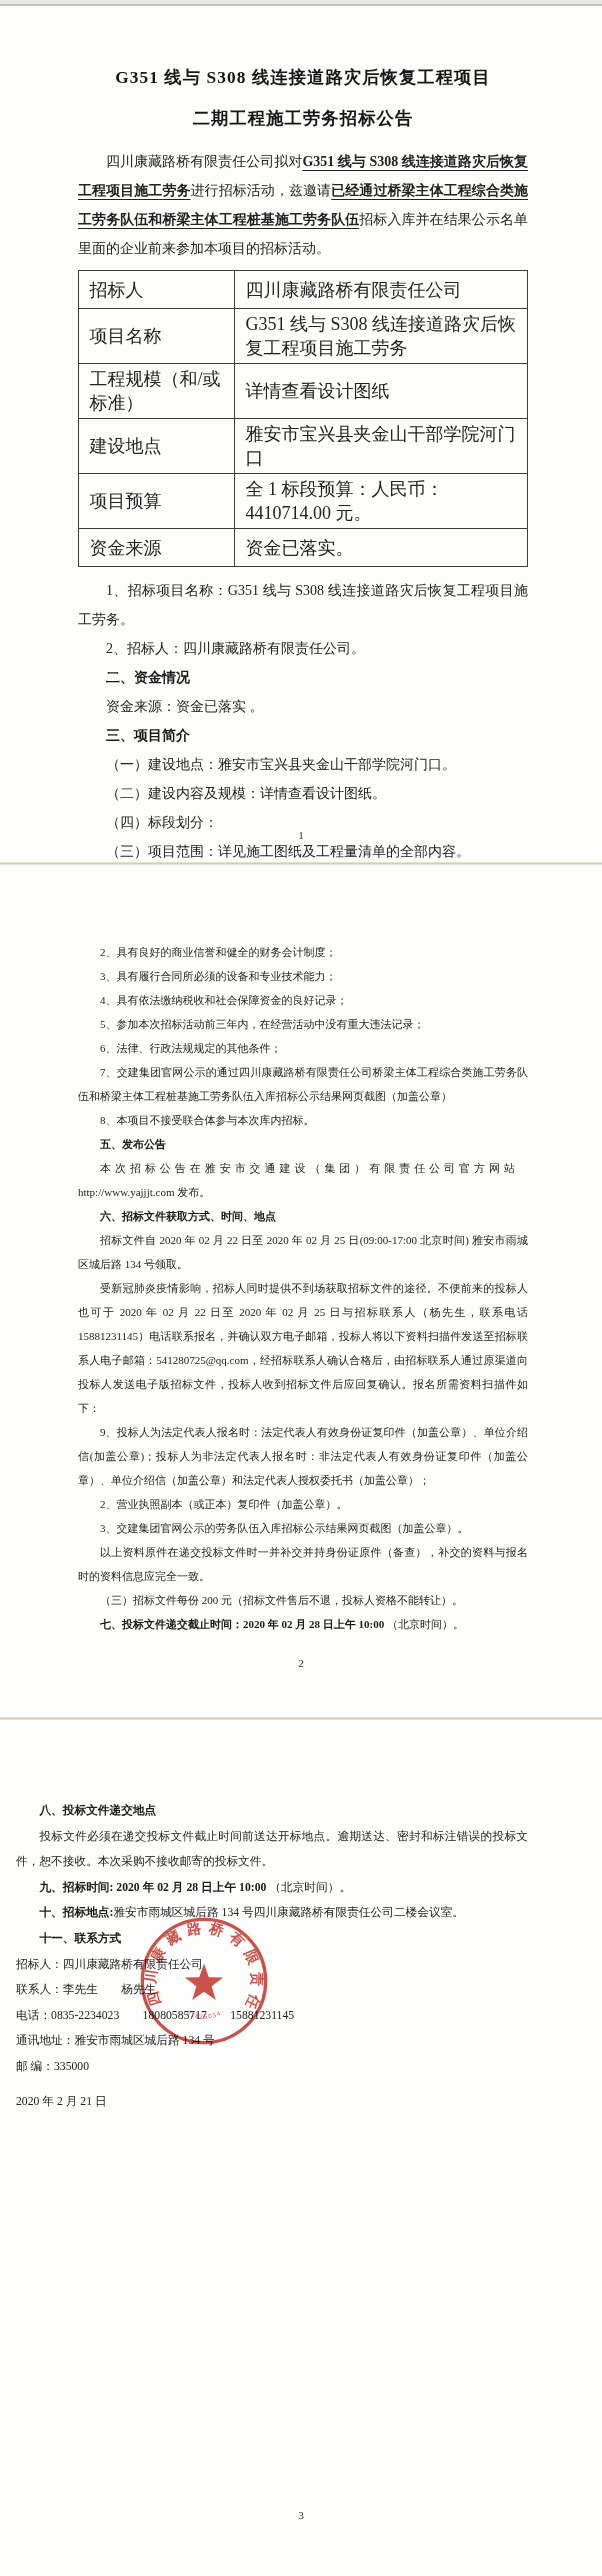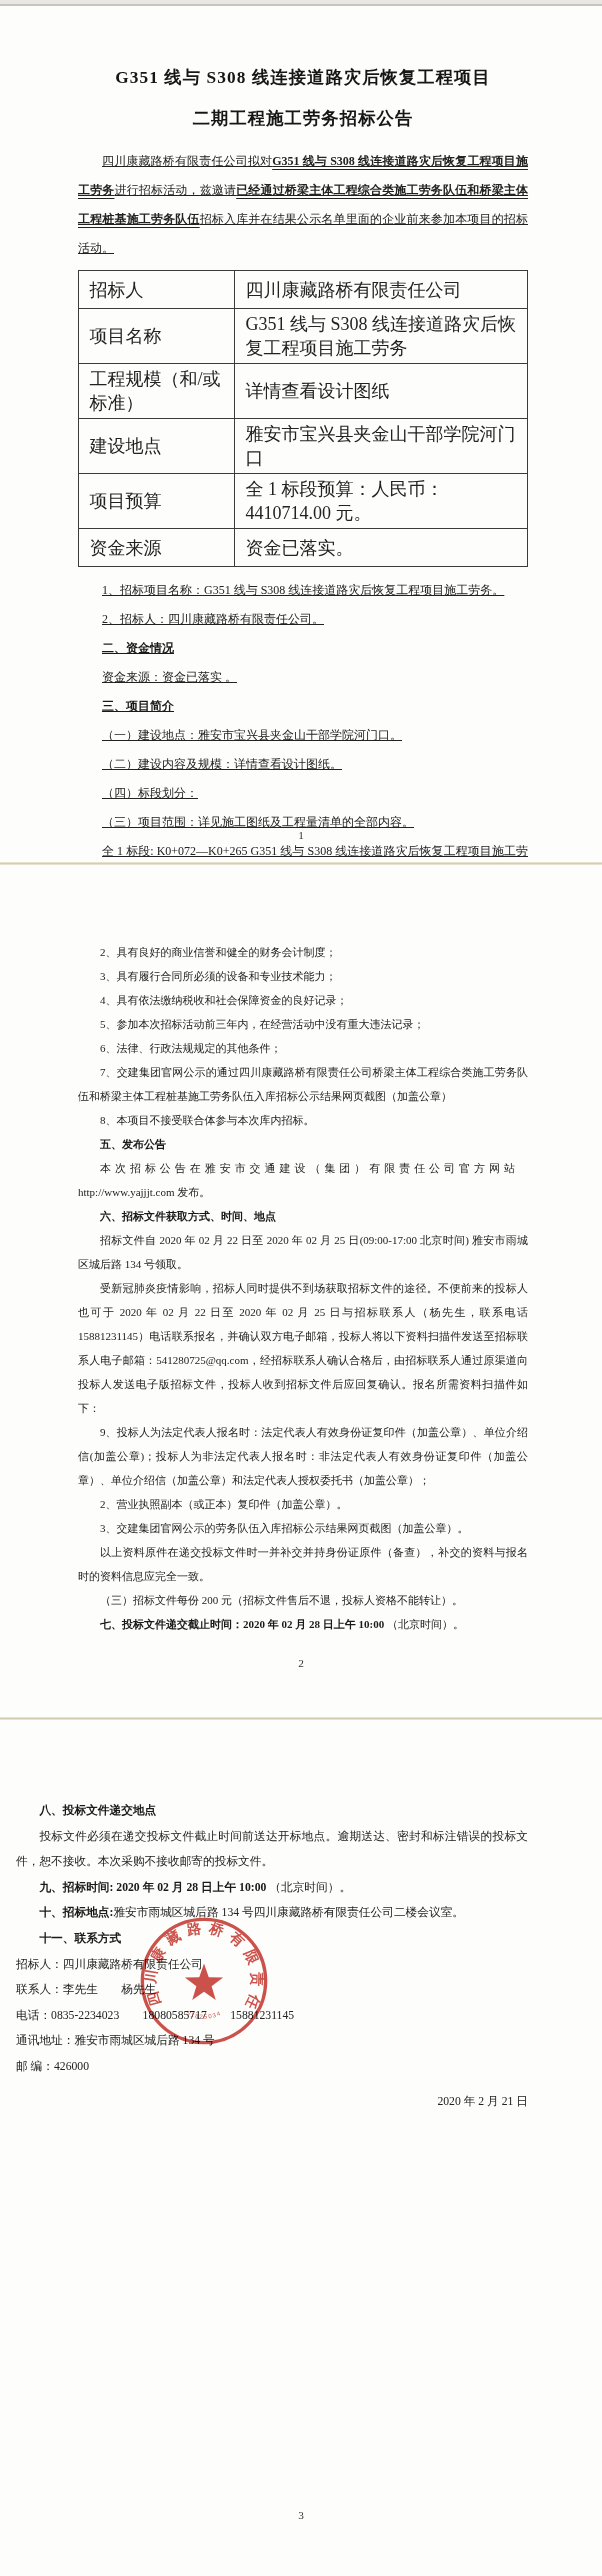--- a/index.html
+++ b/index.html
@@ -13,37 +13,37 @@
   .page3{height:860px;}
   .inner{padding-left:78px;padding-right:74px;}
   .p1 .inner{padding-top:53px;}
   .p2 .inner{padding-top:75px;}
   .p3 .inner{padding-top:78px;padding-left:16px;}
 
   .title{text-align:center;font-size:17.3px;font-weight:bold;line-height:41px;letter-spacing:1.1px;color:#161616;}
   .titleblock{margin-bottom:7.5px;}
 
   p{margin:0;text-indent:2em;text-align:justify;}
-  .p1 p{font-size:12px;line-height:29px;text-decoration:underline;}
+  .p1 p{font-size:14px;line-height:29px;}
   .p2 p{font-size:11px;line-height:24px;}
   .p3 p{font-size:11.7px;line-height:25.6px;}
 
   .hd{font-weight:bold;color:#1a1a1a;}
   .bu{font-weight:bold;text-decoration:underline;text-underline-offset:3.8px;}
 
   table.info{width:100%;border-collapse:collapse;margin:7.5px 0 9px 0;}
   table.info td{border:1.2px solid #3b3b3b;font-size:18px;color:#222;
                 padding:3px 7.5px 3px 10.5px;height:31px;vertical-align:middle;}
   td.lbl{width:137px;}
 
   .spread{letter-spacing:0.36em;white-space:nowrap;overflow:hidden;}
   .pageno{position:absolute;left:0;right:0;text-align:center;font-size:11.3px;color:#333;}
   .pn1{bottom:21px;} .pn2{bottom:48px;} .pn3{bottom:59px;}
 
-  .dateline{margin-top:9px;text-align:right;text-indent:0;}
+  .dateline{margin-top:9px;text-indent:0;}
 
   .seal{position:absolute;left:137px;top:194px;width:134px;height:134px;
         opacity:.85;mix-blend-mode:multiply;pointer-events:none;}
 </style>
 </head>
 <body>
 
 <div class="doc">
 
   <div class="page page1 p1">
@@ -132,21 +132,21 @@
     <div class="inner">
       <p class="hd">八、投标文件递交地点</p>
       <p>投标文件必须在递交投标文件截止时间前送达开标地点。逾期送达、密封和标注错误的投标文件，恕不接收。本次采购不接收邮寄的投标文件。</p>
       <p><span class="hd">九、招标时间: 2020 年 02 月 28 日上午 10:00</span><span> （北京时间）。</span></p>
       <p><span class="hd">十、招标地点:</span><span>雅安市雨城区城后路 134 号四川康藏路桥有限责任公司二楼会议室。</span></p>
       <p class="hd">十一、联系方式</p>
       <p style="text-indent:0;">招标人：四川康藏路桥有限责任公司</p>
       <p style="text-indent:0;">联系人：李先生　　杨先生</p>
       <p style="text-indent:0;">电话：0835-2234023　　18080585717　　15881231145</p>
       <p style="text-indent:0;">通讯地址：雅安市雨城区城后路 134 号</p>
-      <p style="text-indent:0;">邮 编：426000</p>
+      <p style="text-indent:0;">邮 编：335000</p>
       <p class="dateline">2020 年 2 月 21 日</p>
     </div>
 
     <svg class="seal" viewBox="0 0 200 200" aria-hidden="true">
       <circle cx="100" cy="100" r="92" fill="none" stroke="#c5332b" stroke-width="5"></circle>
       <defs>
         <path id="sealArc" d="M 37.6 136 A 72 72 0 1 1 162.4 136" fill="none"></path>
         <path id="sealBottomArc" d="M 60 140 A 57 57 0 0 0 140 140" fill="none"></path>
       </defs>
       <text font-size="21" fill="#c5332b" letter-spacing="10" font-weight="bold" font-family="Liberation Serif, DejaVu Serif, serif">

